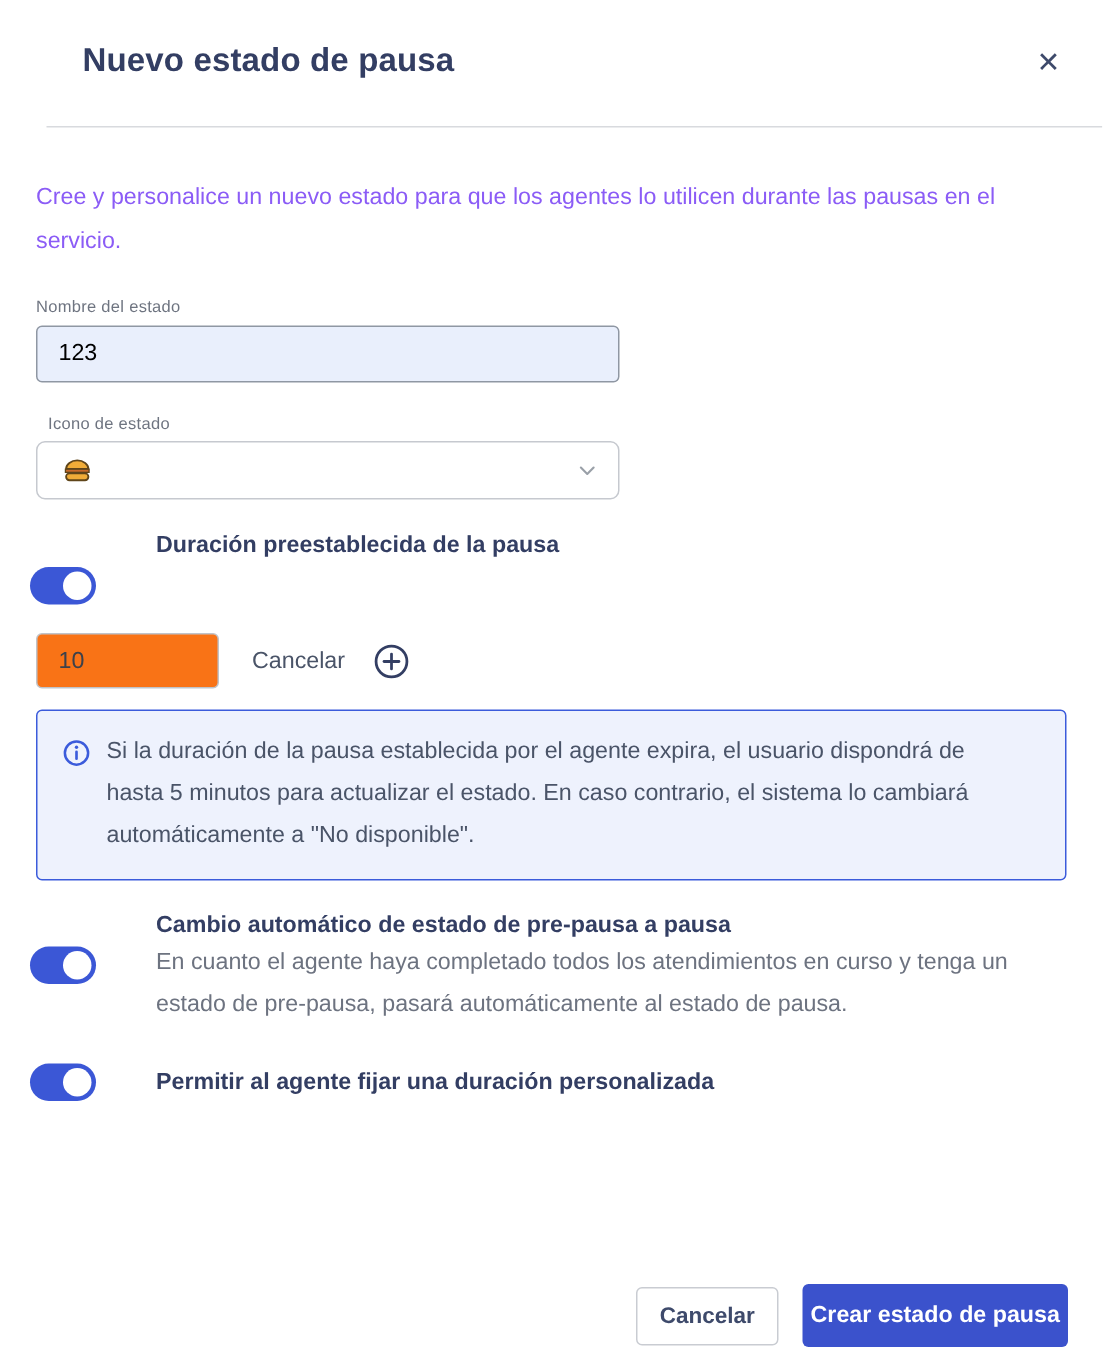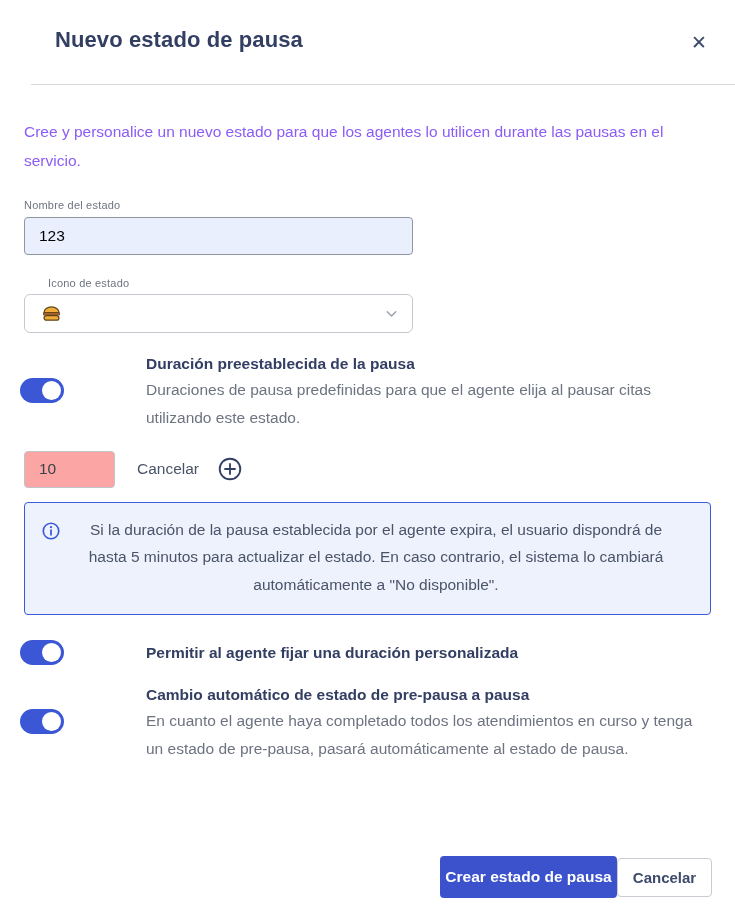--- a/index.html
+++ b/index.html
@@ -51,21 +51,21 @@
     line-height: 1.85;
     color: #8b5cf6;
   }
   .field-label {
     display: block;
     margin-top: 24px;
     font-size: 11px;
     color: #6e7480;
     letter-spacing: 0.2px;
   }
-  .field-label.indented { margin-left: 24px; margin-top: 22px; }
+  .field-label.indented { margin-left: 8px; margin-top: 22px; }
   .text-input {
     display: block;
     margin-top: 6px;
     width: 389px;
     height: 38px;
     background: #e9effc;
     border: 1px solid #8f97a3;
     border-radius: 4px;
     padding: 0 14px;
     font-size: 15.5px;
@@ -83,21 +83,20 @@
     display: flex;
     align-items: center;
     justify-content: space-between;
     padding: 0 12px 0 16px;
     cursor: pointer;
   }
   
   .toggle-row {
     display: flex;
     align-items: flex-start;
-    gap: 42px;
   }
   .toggle-row.first { margin-top: 20px; }
   .toggle {
     flex: 0 0 auto;
     width: 44px;
     height: 25px;
     border-radius: 13px;
     background: #3b57d6;
     position: relative;
     cursor: pointer;
@@ -127,23 +126,23 @@
     max-width: 628px;
   }
   .offset-toggle { margin-top: 25px; }
   
   .minutes-row {
     margin-top: 19px;
     display: flex;
     align-items: center;
   }
   .minutes-input {
-    width: 91px;
+    width: 122px;
     height: 37px;
-    background: #fca5a5;
+    background: #f97316;
     border: 1px solid #c0c3c9;
     border-radius: 4px;
     padding: 0 14px;
     font-size: 15.5px;
     color: #3c414b;
     font-family: "Liberation Sans", sans-serif;
     outline: none;
   }
   .minutes-label {
     margin-left: 22px;
@@ -170,21 +169,20 @@
     display: flex;
     align-items: flex-start;
   }
   .info-icon { flex: 0 0 auto; margin-top: 5px; }
   .info-text {
     margin-left: 10px;
     font-size: 15.5px;
     color: #4a5468;
     line-height: 1.8;
     max-width: 610px;
-    text-align: center;
   }
   .toggle-row.single { margin-top: 25px; align-items: center; }
   .toggle-row.single .toggle-text { display: flex; align-items: center; }
   .toggle-row.third { margin-top: 19px; }
   
   .modal-footer {
     position: absolute;
     right: 23px;
     bottom: 13px;
     display: flex;
@@ -245,21 +243,20 @@
         <svg width="17" height="17" viewBox="0 0 24 24" fill="none">
           <polyline points="6,9.5 12,15.5 18,9.5" stroke="#9aa0a8" stroke-width="2" stroke-linecap="round" stroke-linejoin="round"></polyline>
         </svg>
       </span>
     </div>
 
     <div class="toggle-row first">
       <div class="toggle offset-toggle"></div>
       <div class="toggle-text">
         <div class="toggle-title">Duración preestablecida de la pausa</div>
-        <div class="toggle-desc">Duraciones de pausa predefinidas para que el agente elija al pausar citas utilizando este estado.</div>
       </div>
     </div>
 
     <div class="minutes-row">
       <input class="minutes-input" type="text" value="10" style="">
       <span class="minutes-label">Cancelar</span>
       <button class="add-duration-btn">
         <span>
           <svg width="26" height="26" viewBox="0 0 24 24" fill="none">
             <circle cx="12" cy="12" r="9.5" stroke="#333e63" stroke-width="1.7"></circle>
@@ -274,35 +271,35 @@
       <span class="info-icon">
         <svg width="20" height="20" viewBox="0 0 24 24" fill="none">
           <circle cx="12" cy="12" r="9.3" stroke="#3b5bdb" stroke-width="2"></circle>
           <line x1="12" y1="11" x2="12" y2="16.6" stroke="#3b5bdb" stroke-width="2.1" stroke-linecap="round"></line>
           <circle cx="12" cy="7.4" r="1.35" fill="#3b5bdb"></circle>
         </svg>
       </span>
       <div class="info-text">Si la duración de la pausa establecida por el agente expira, el usuario dispondrá de hasta 5 minutos para actualizar el estado. En caso contrario, el sistema lo cambiará automáticamente a "No disponible".</div>
     </div>
 
-    <div class="toggle-row single">
-      <div class="toggle"></div>
-      <div class="toggle-text">
-        <div class="toggle-title">Permitir al agente fijar una duración personalizada</div>
-      </div>
-    </div>
-
     <div class="toggle-row third">
       <div class="toggle offset-toggle"></div>
       <div class="toggle-text">
         <div class="toggle-title">Cambio automático de estado de pre-pausa a pausa</div>
         <div class="toggle-desc">En cuanto el agente haya completado todos los atendimientos en curso y tenga un estado de pre-pausa, pasará automáticamente al estado de pausa.</div>
       </div>
     </div>
 
+    <div class="toggle-row single">
+      <div class="toggle"></div>
+      <div class="toggle-text">
+        <div class="toggle-title">Permitir al agente fijar una duración personalizada</div>
+      </div>
+    </div>
+
   </div>
 
   <div class="modal-footer">
+    <button class="btn btn-secondary">Cancelar</button>
     <button class="btn btn-primary">Crear estado de pausa</button>
-    <button class="btn btn-secondary">Cancelar</button>
   </div>
 
 </div>
 
 </body></html>

